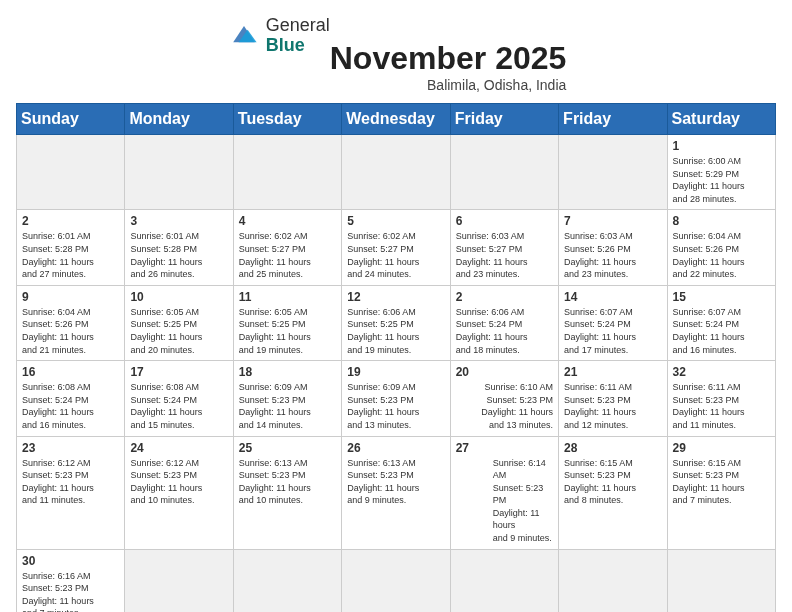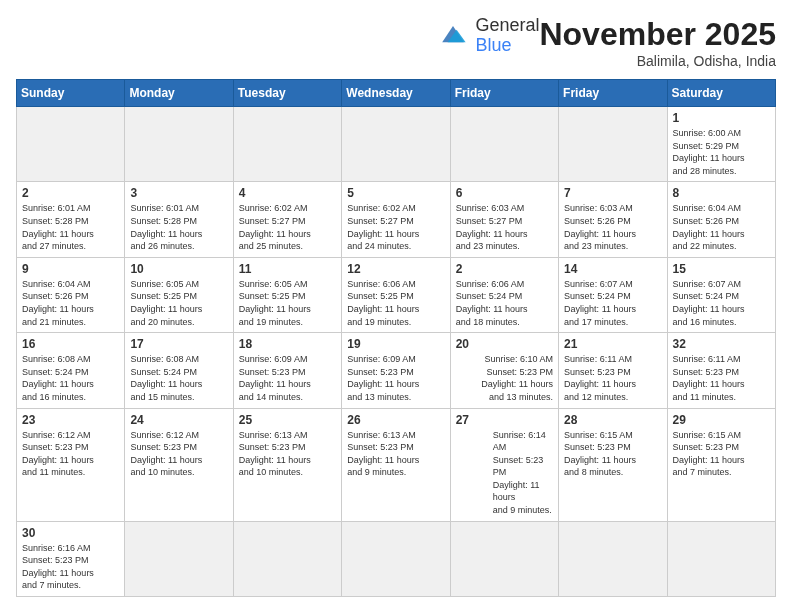--- a/index.html
+++ b/index.html
@@ -5,64 +5,65 @@
     * { box-sizing: border-box; margin: 0; padding: 0; }
     body {
       font-family: Arial, sans-serif;
       background: #fff;
       width: 792px;
       min-height: 612px;
       padding: 16px;
     }
     .header {
       display: flex;
-      justify-content: flex-end;
+      justify-content: center;
       align-items: flex-start;
       margin-bottom: 10px;
     }
     .logo {
       display: flex;
       align-items: center;
       gap: 4px;
     }
     .logo-text {
       font-size: 18px;
       color: #333;
       font-weight: normal;
       line-height: 1.1;
     }
     .logo-text span {
-      color: #3b82f6;
-      font-weight: normal;
+      color: #0f766e;
+      font-weight: bold;
     }
     .logo-icon {
       width: 36px;
       height: 28px;
     }
     .title-block {
       text-align: right;
     }
     .month-title {
       font-size: 32px;
       font-weight: bold;
       color: #222;
+      margin-top: 24px;
     }
     .location {
       font-size: 14px;
       color: #444;
     }
     .calendar {
       width: 100%;
       border-collapse: collapse;
       border: 1px solid #ccc;
     }
     .calendar th {
       background: #2a6db5;
       color: #fff;
-      font-size: 12px;
+      font-size: 16px;
       font-weight: bold;
       padding: 6px 4px;
       text-align: left;
       border: 1px solid #1a5a9a;
     }
     .calendar td {
       vertical-align: top;
       border: 1px solid #ccc;
       padding: 4px 5px;
       width: 108px;

